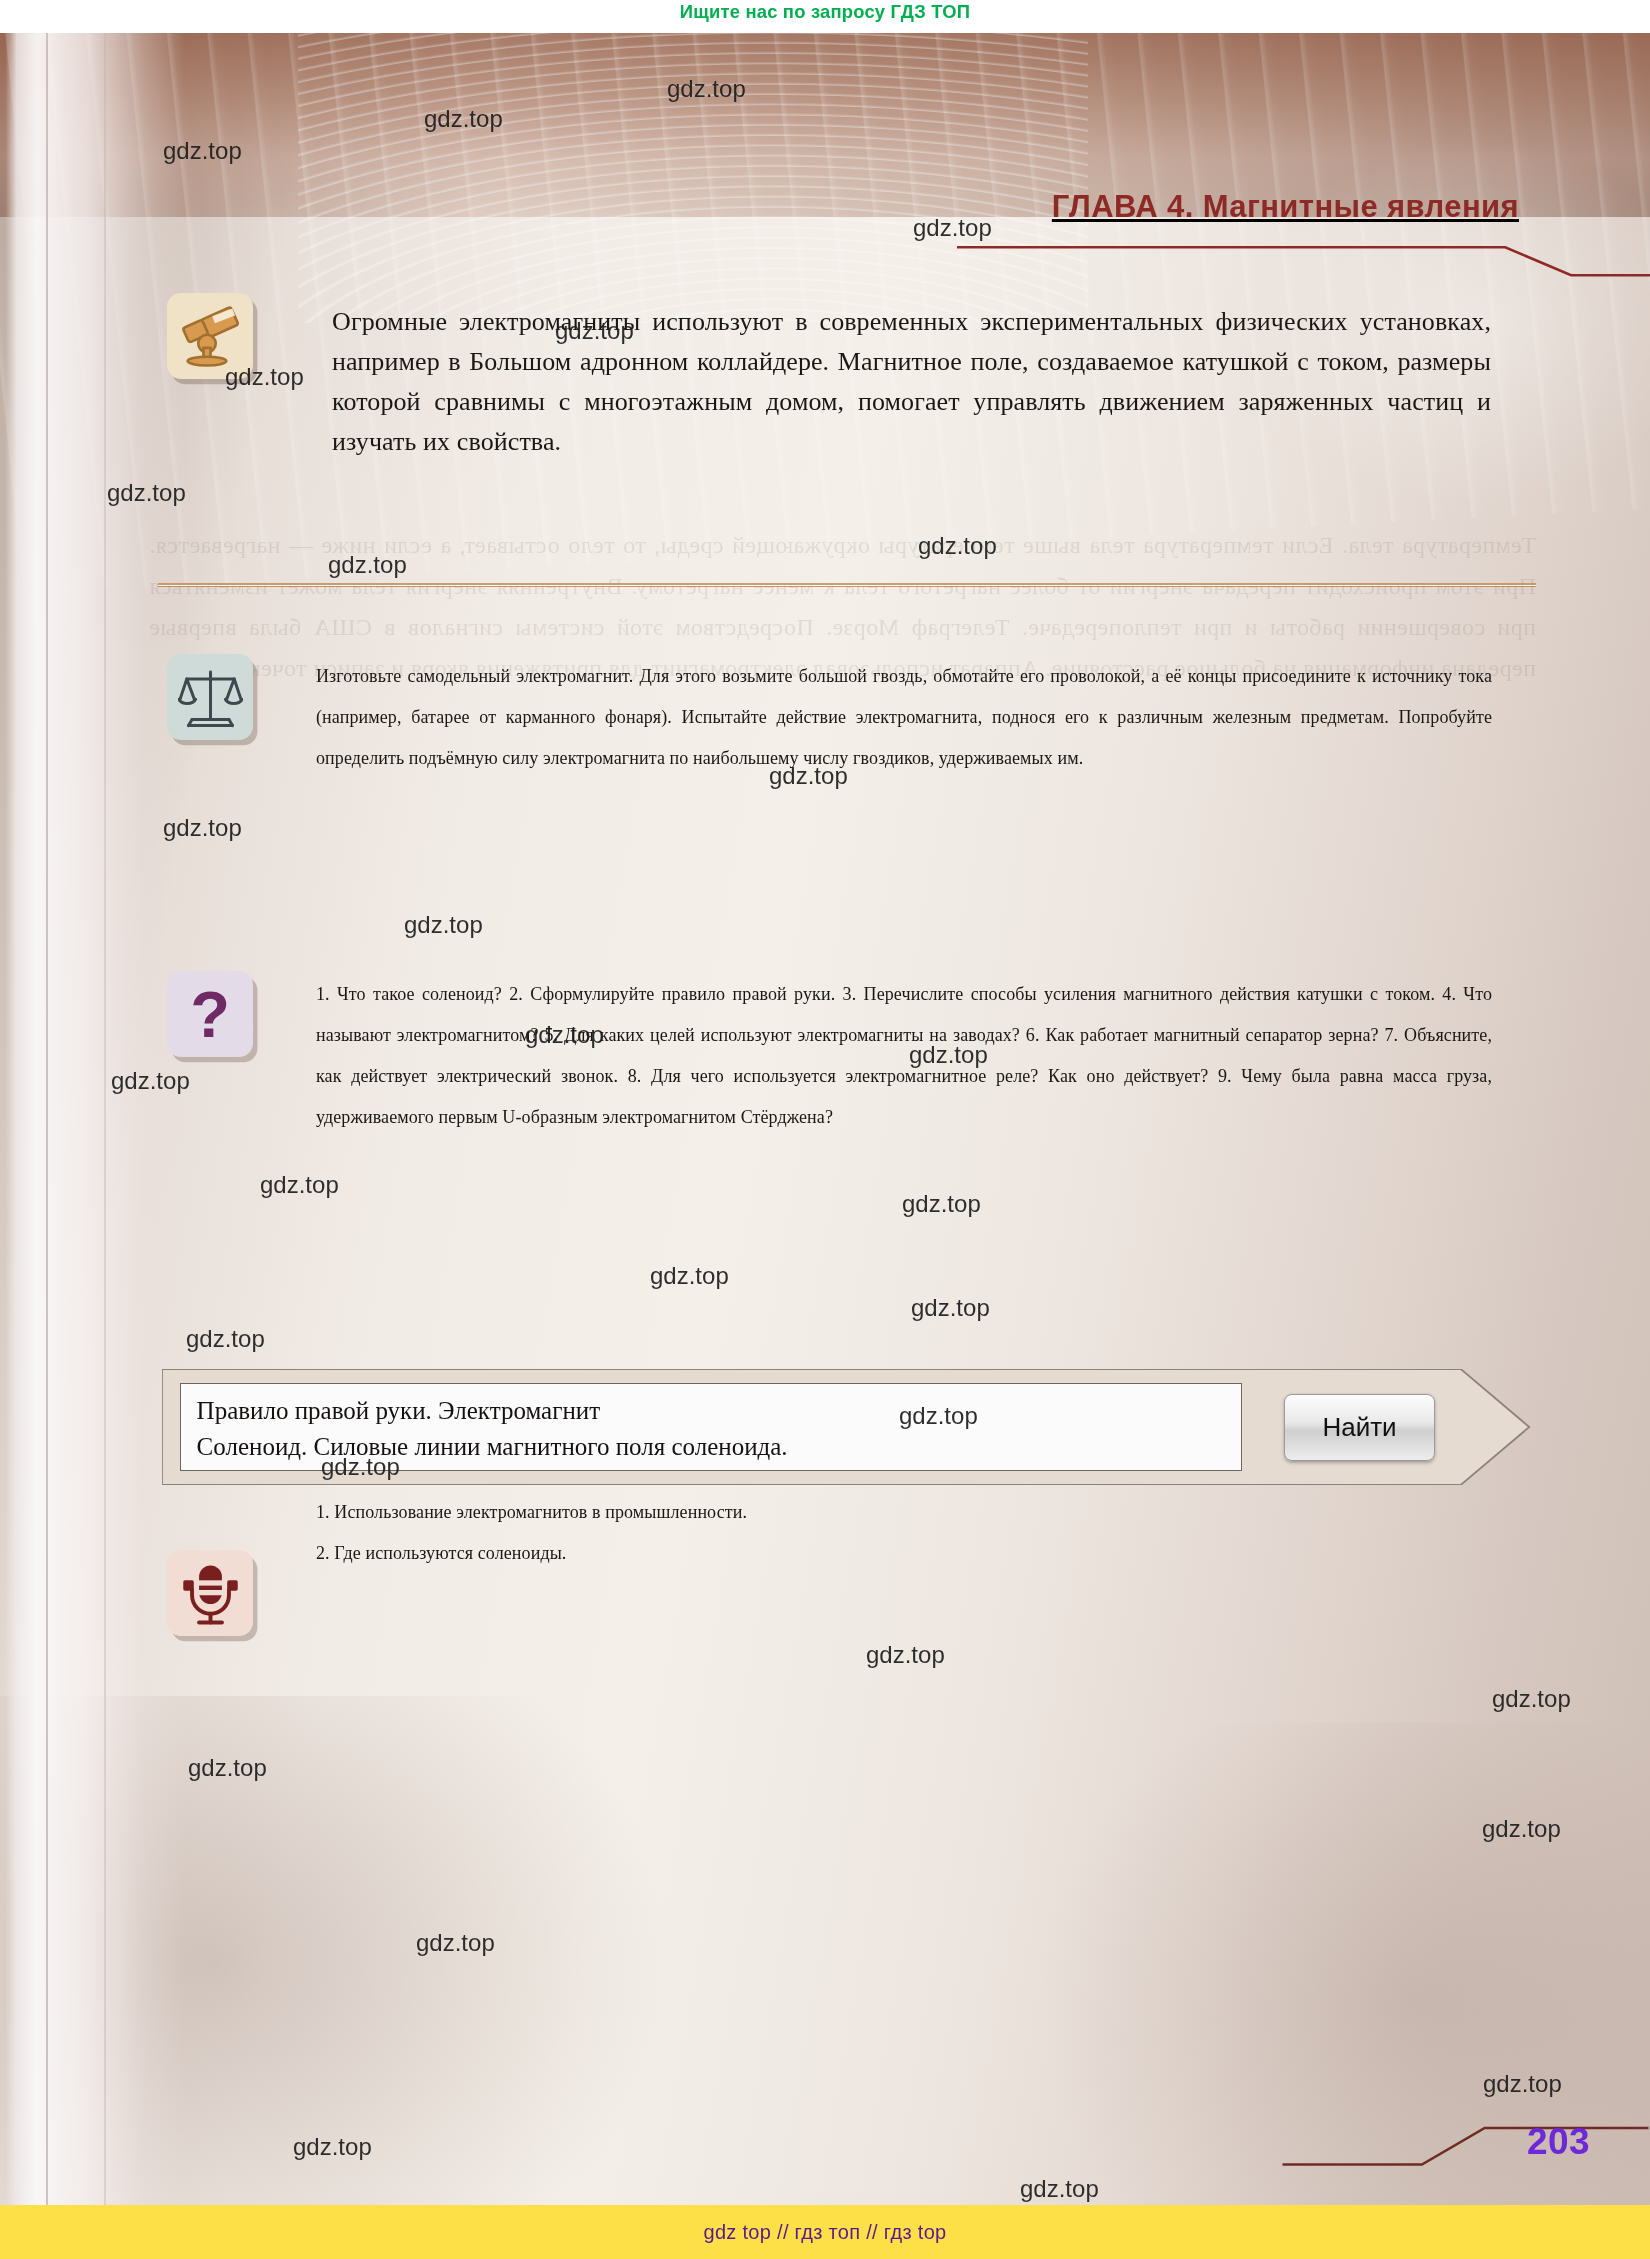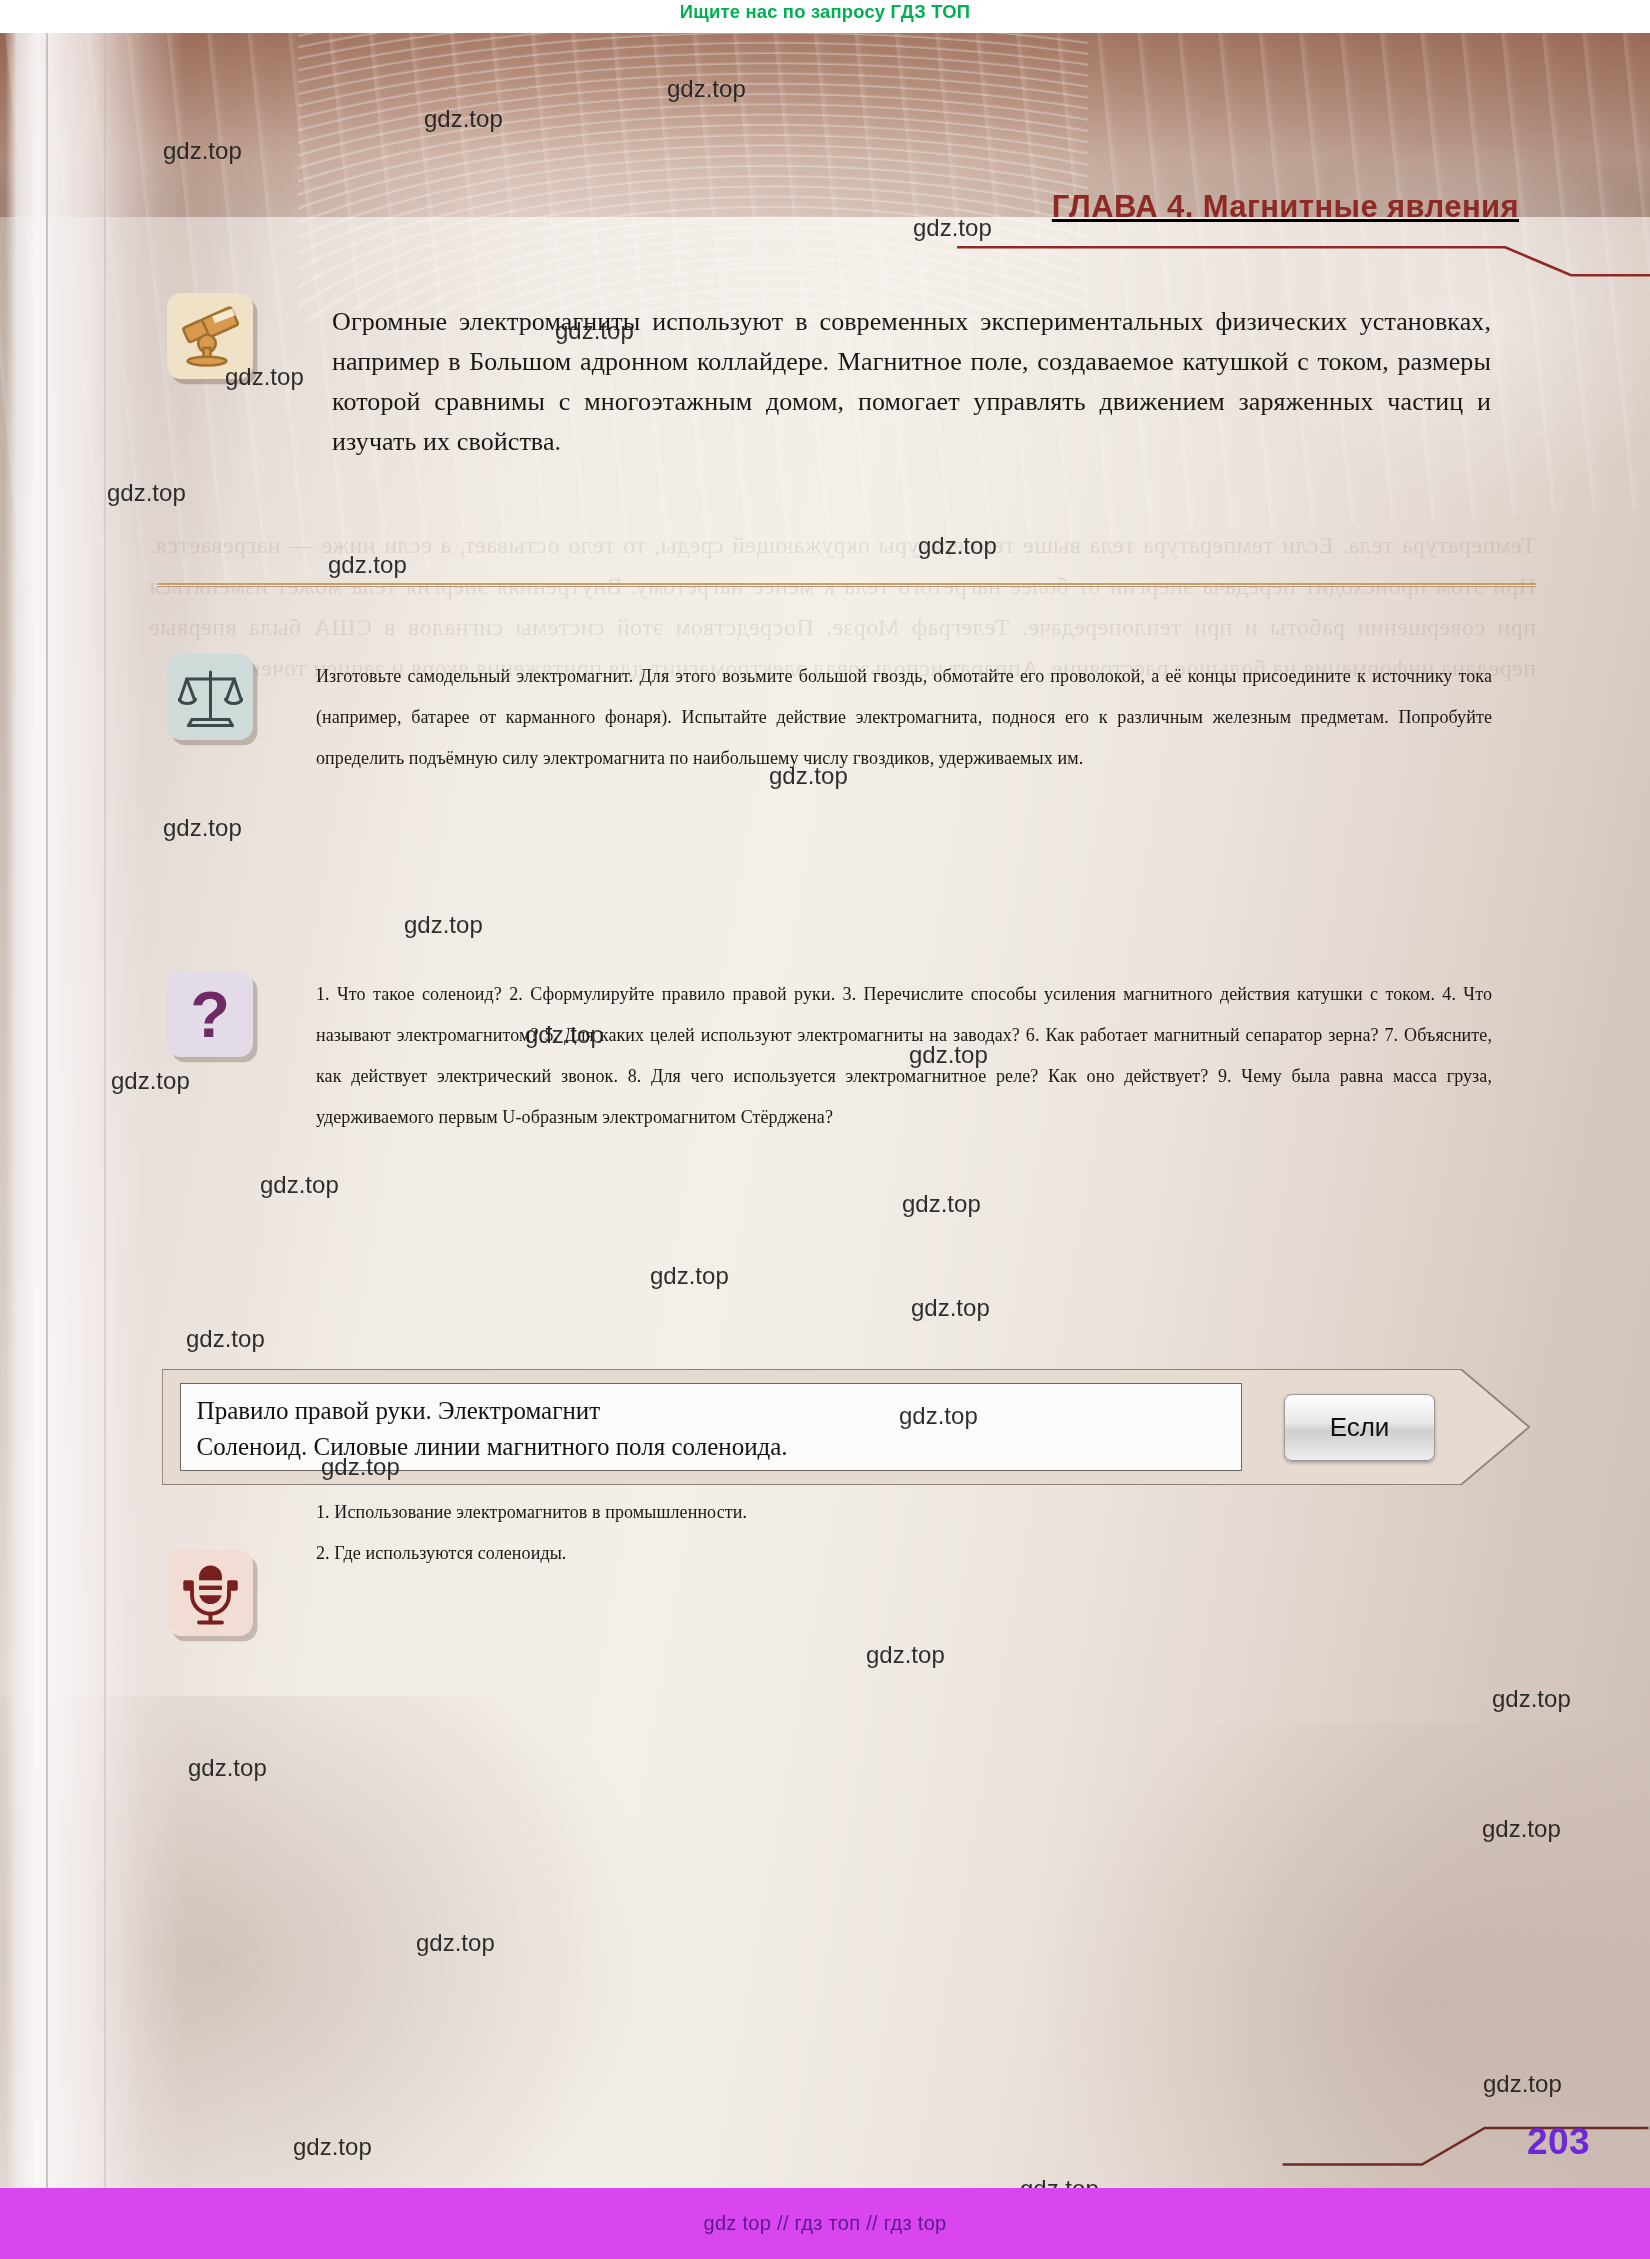--- a/index.html
+++ b/index.html
@@ -253,22 +253,22 @@
     font-family: "Liberation Sans", sans-serif;
     font-size: 24px;
     white-space: nowrap;
     opacity: .92;
   }
 
   
   .bottom-bar {
     position: absolute;
     left: 0; bottom: 0;
-    width: 1650px; height: 71px;
-    background: #d946ef;
+    width: 1650px; height: 54px;
+    background: #fde047;
     display: flex; align-items: center; justify-content: center;
   }
   .bottom-bar-text {
     color: #5b1a8c;
     font-family: "Liberation Sans", sans-serif;
     font-size: 20px;
     letter-spacing: 0.3px;
   }
 </style>
 </head>
@@ -356,21 +356,21 @@
 
     <div class="search-strip">
       <svg width="1369" height="116" viewBox="0 0 1560 132" aria-hidden="true">
         <path d="M0,0 H1480 L1558,66 L1480,132 H0 Z" fill="#e6dbd1" stroke="#8d8279" stroke-width="2"></path>
       </svg>
       <div class="search-field">
         <div>Правило правой руки. Электромагнит</div>
         <div>Соленоид. Силовые линии магнитного поля соленоида.</div>
       </div>
       <div class="search-btn">
-        <span>Если</span>
+        <span>Найти</span>
       </div>
     </div>
 
     <div class="block">
       <div class="icon-box mic" style="left:167px; top:1517px;">
         <svg width="65" height="65" viewBox="0 0 74 74" aria-hidden="true">
           <g fill="#7a1f1f">
             <rect x="24" y="5" width="26" height="44" rx="13"></rect>
             <rect x="6" y="22" width="12" height="12" rx="2"></rect>
             <rect x="56" y="22" width="12" height="12" rx="2"></rect>

